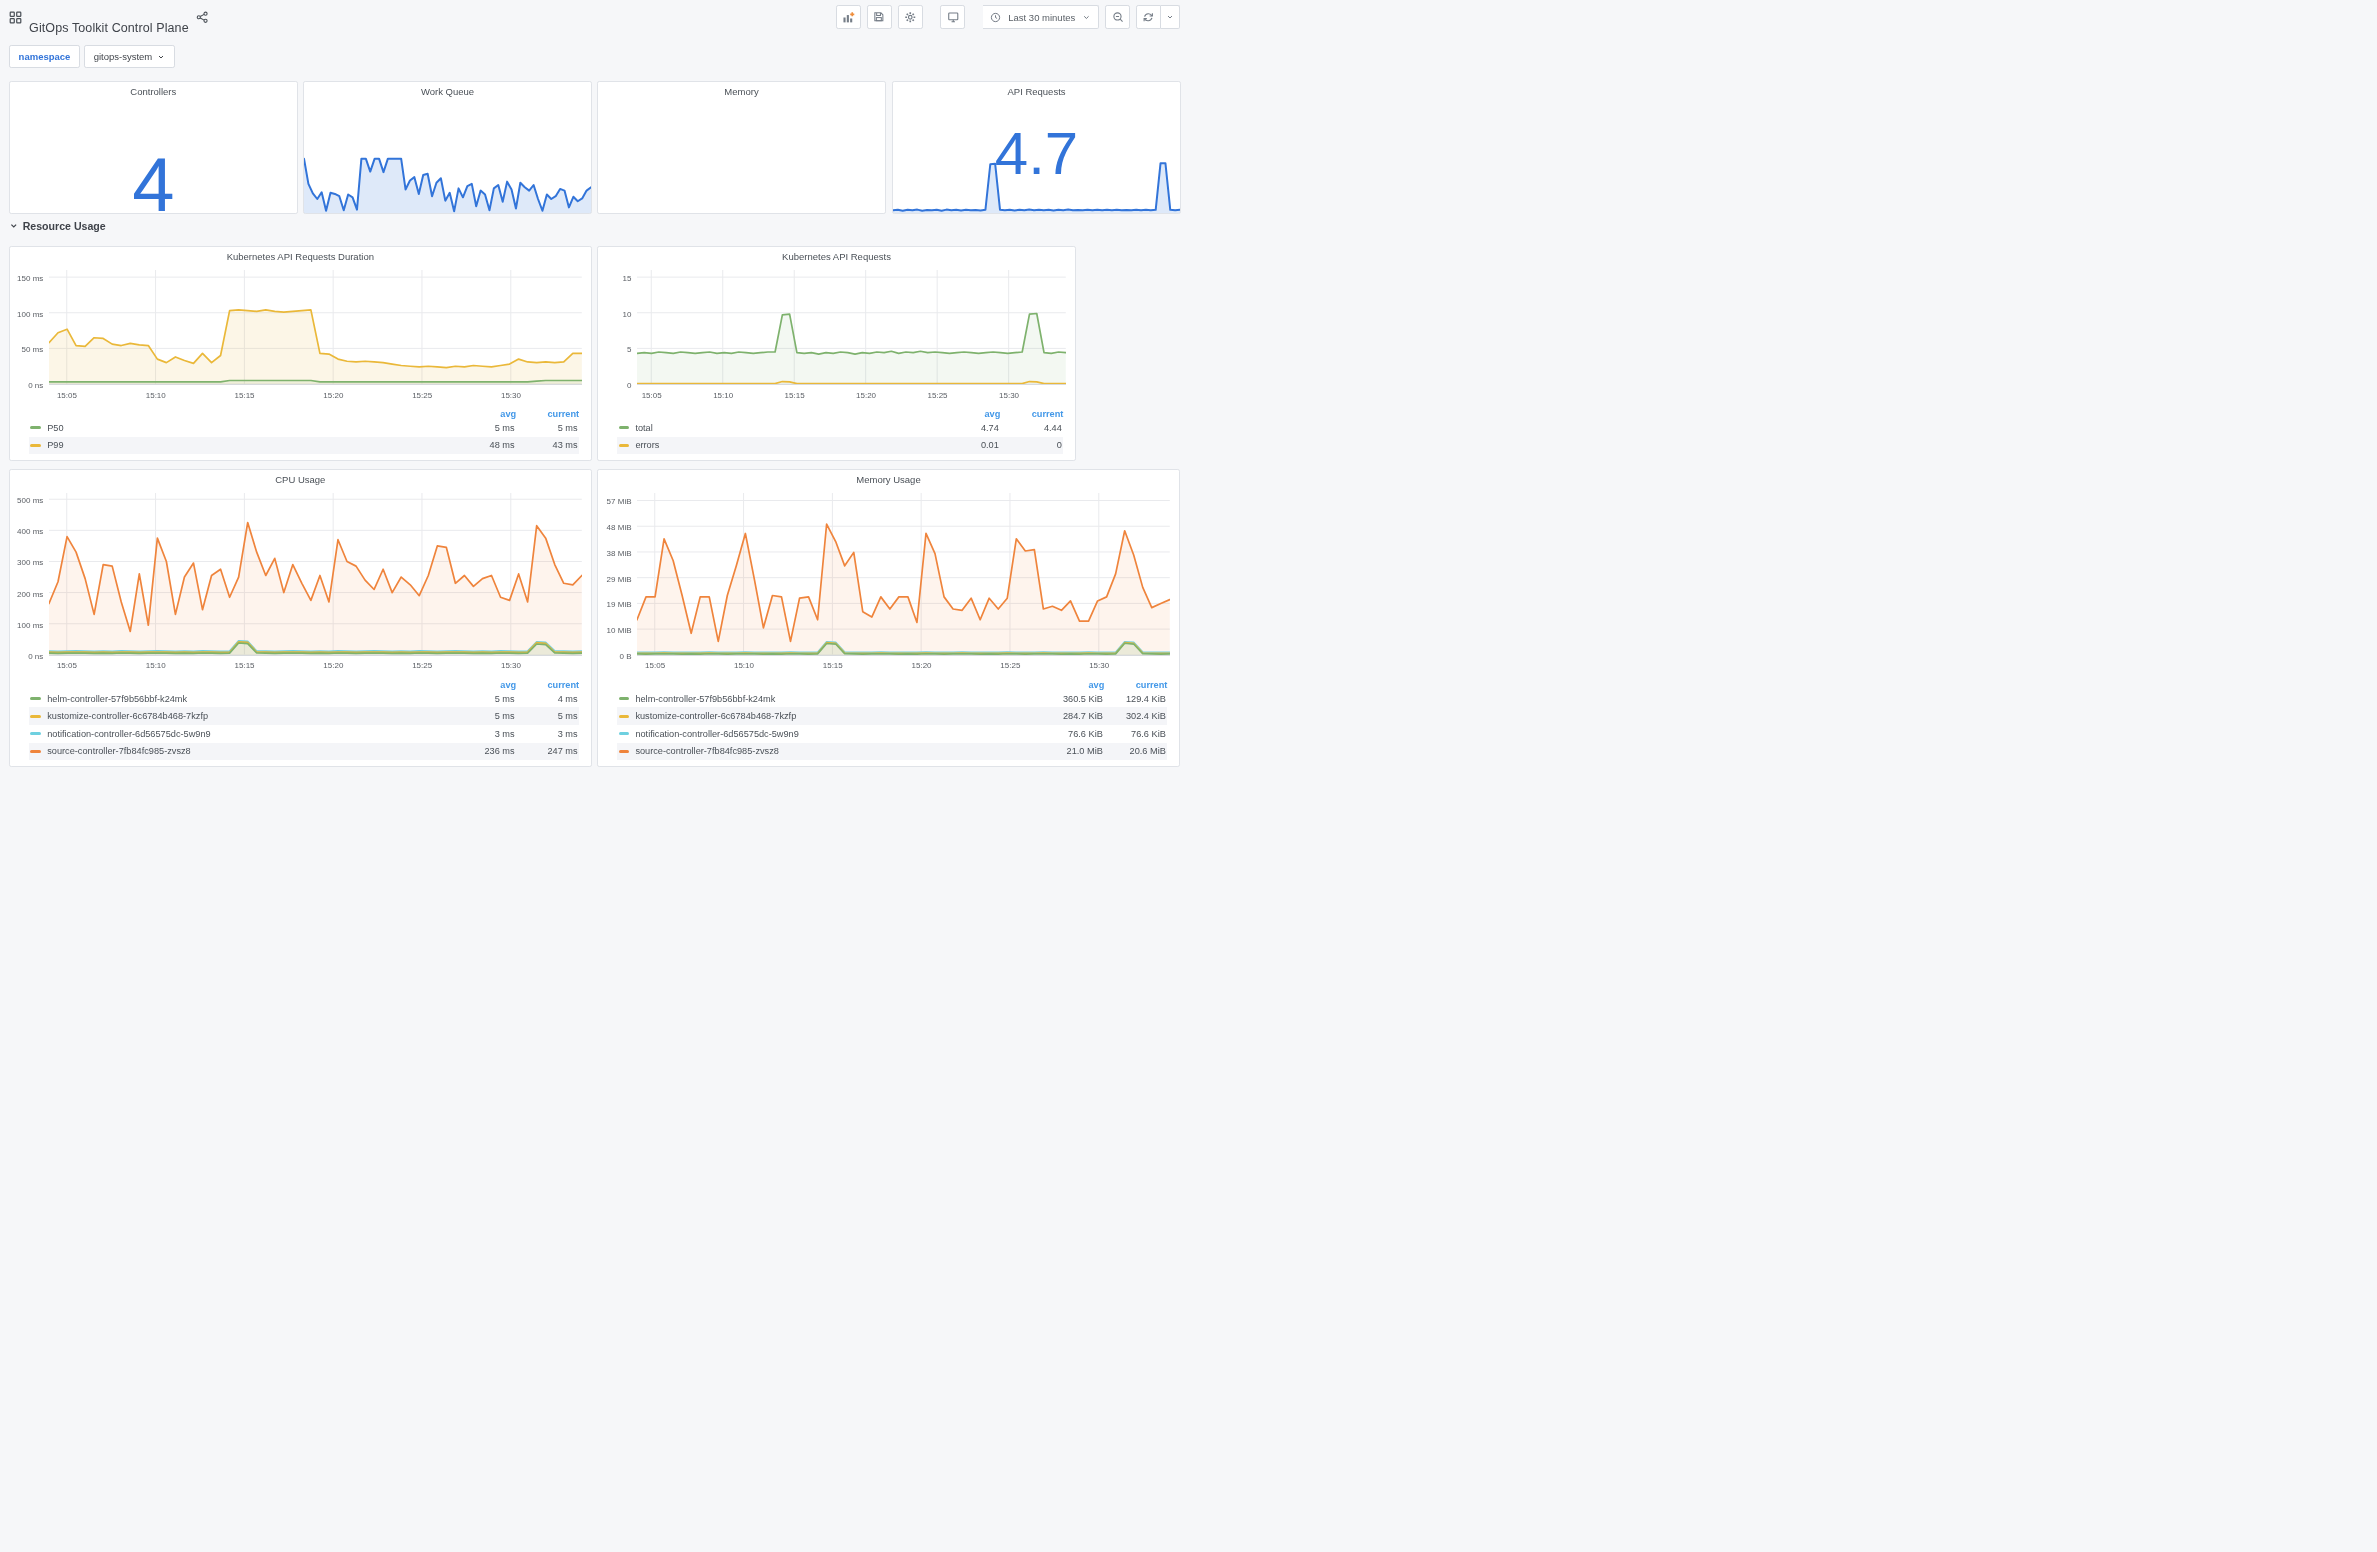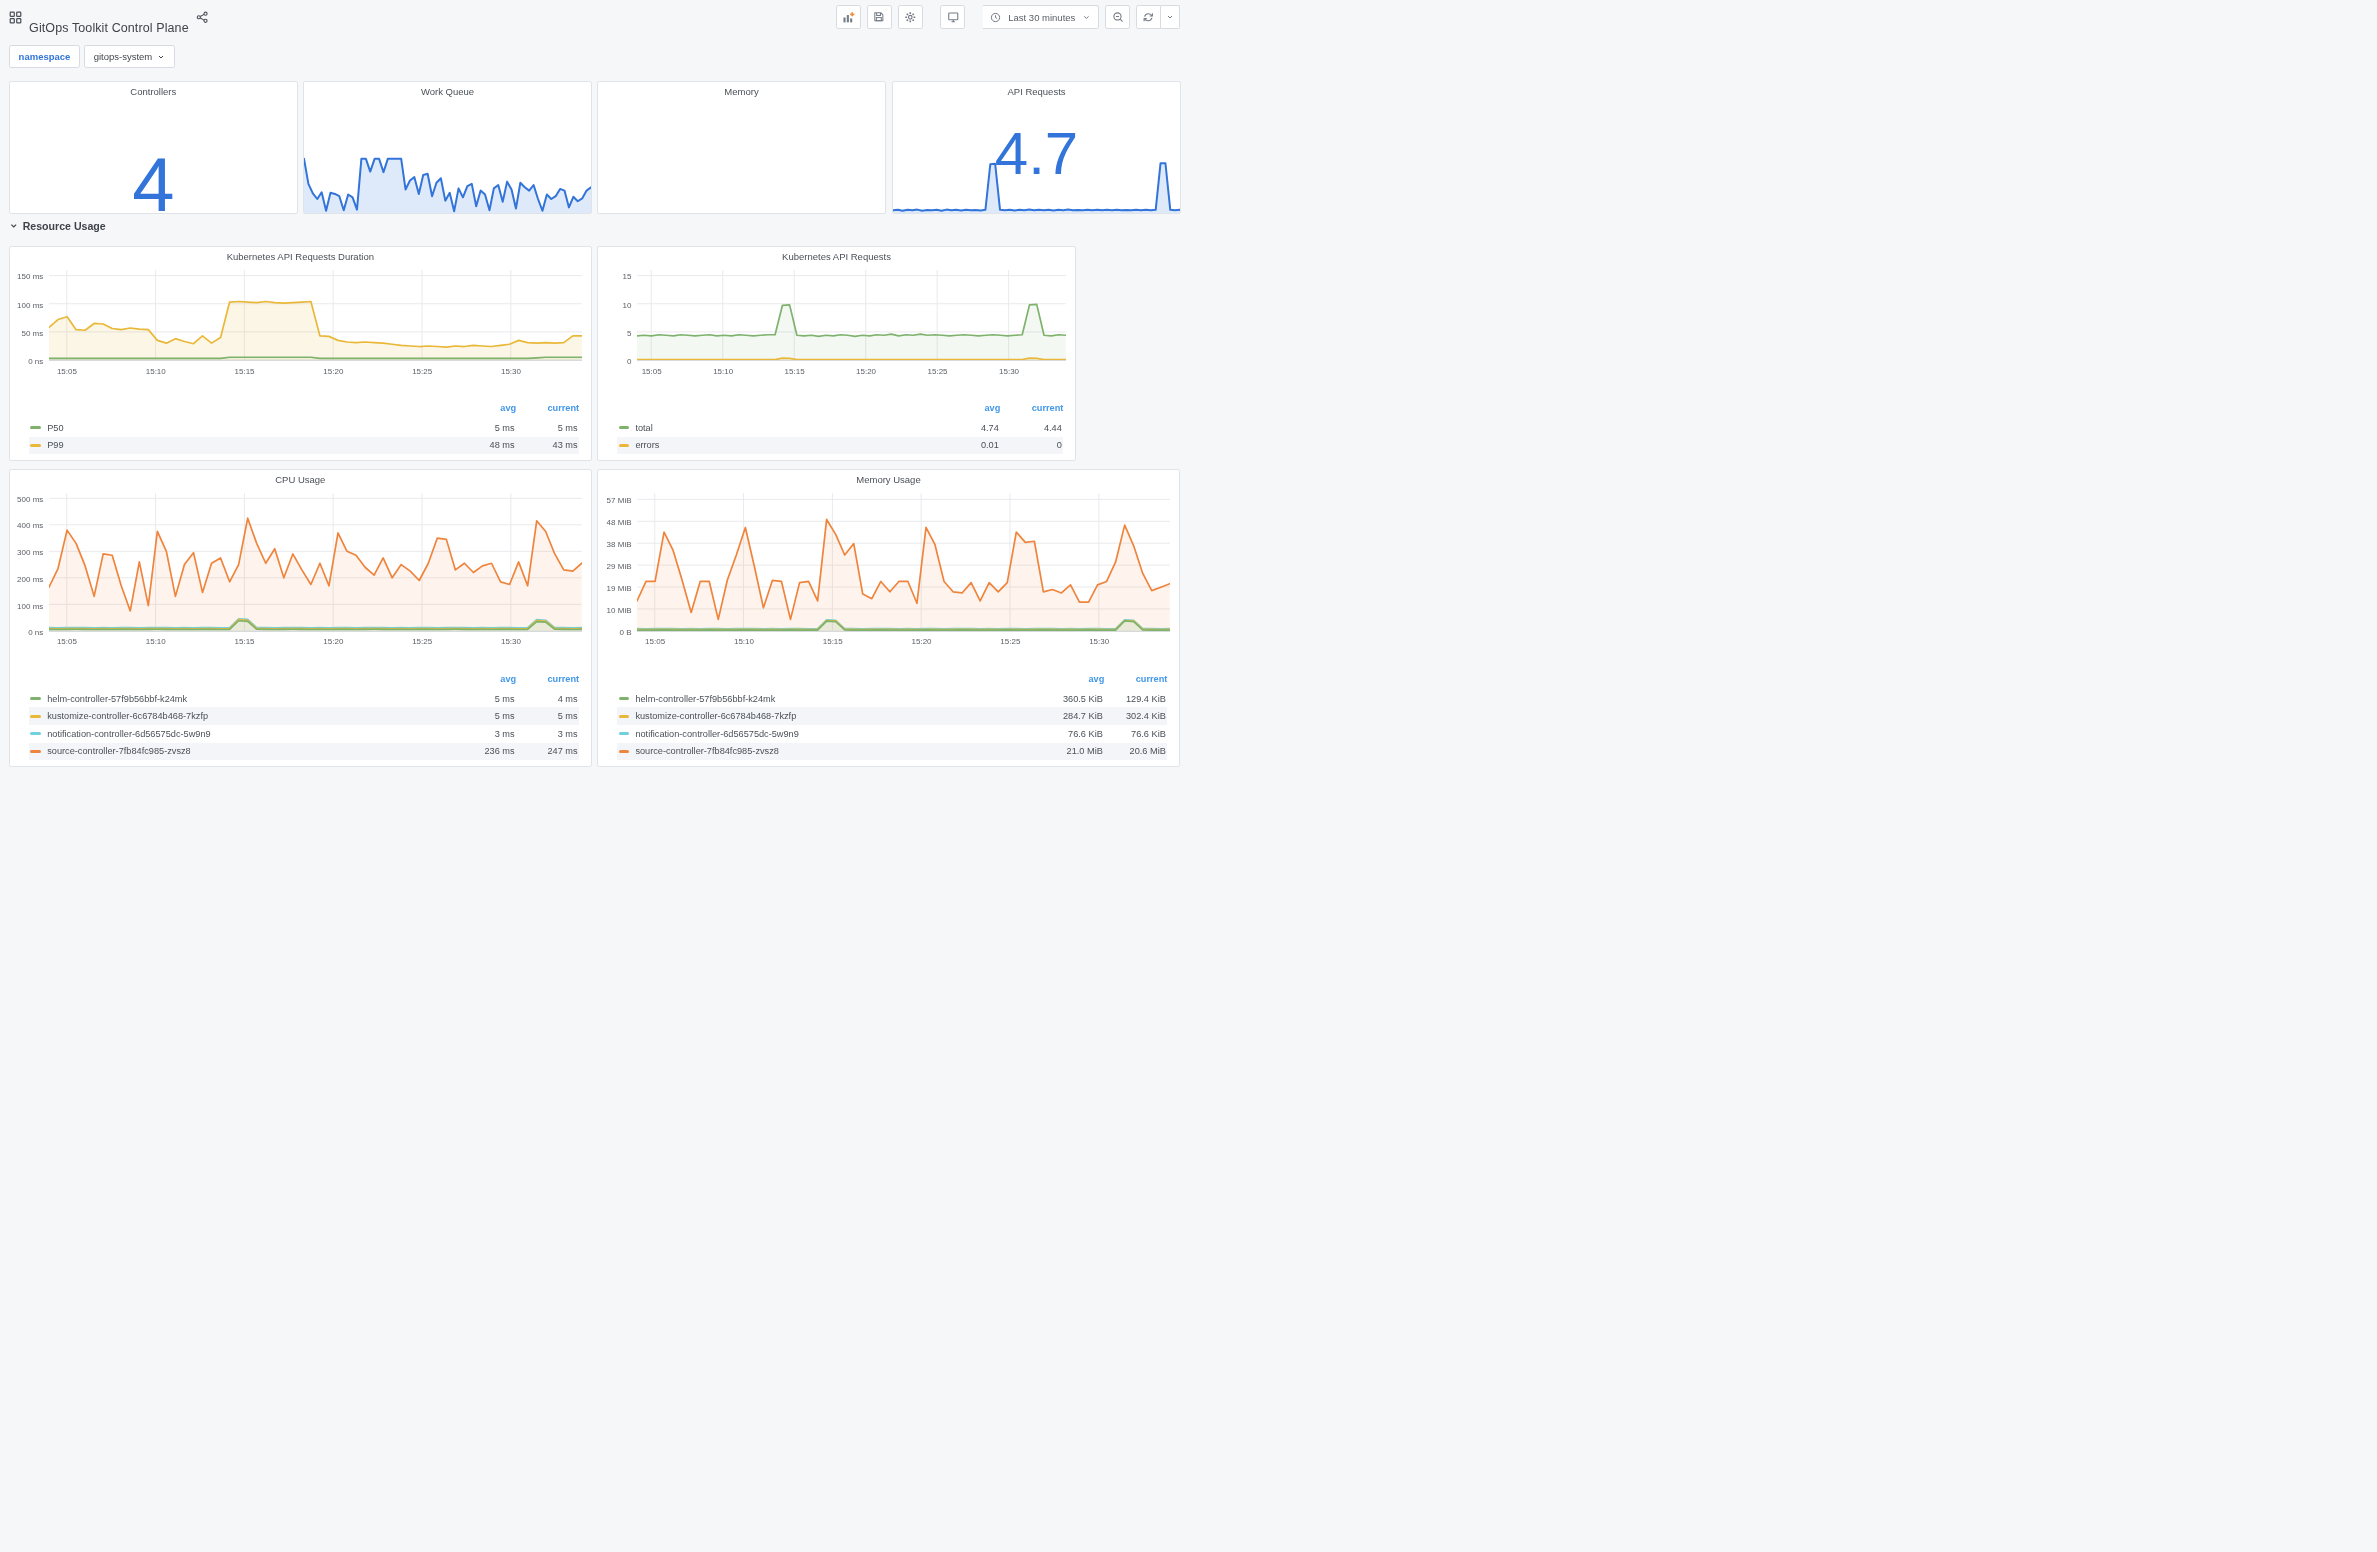--- a/index.html
+++ b/index.html
@@ -48,21 +48,21 @@
   .ygutter { position:relative; width:35px; margin-bottom:16px; }
   .ygutter span { position:absolute; right:5.9px; transform:translateY(-50%); font-size:8px; color:#5c6066; white-space:nowrap; }
   .parea { flex:1; position:relative; }
   .psvg { position:absolute; left:0; right:0; top:0; bottom:16px; border-bottom:0.7px solid #d7dadd; }
   .psvg svg { position:absolute; inset:0; width:100%; height:100%; }
   .xrow { position:absolute; left:0; right:0; bottom:0; height:14.6px; }
   .xrow span { position:absolute; top:3.7px; transform:translateX(-50%); font-size:8px; color:#5c6066; }
   .gl { stroke:#e9eaed; stroke-width:1; }
   
   .legend { padding:1.5px 11.7px 5.9px 19px; font-size:9.2px; color:#4a5057; }
-  .lhead { display:flex; justify-content:flex-end; align-items:flex-start; height:16px; color:#4398e8; font-weight:700;margin-top:24px; }
+  .lhead { display:flex; justify-content:flex-end; align-items:flex-end; height:16px; color:#4398e8; font-weight:700; }
   .lhead span { width:63px; text-align:right; cursor:pointer; }
   .lrow { display:flex; align-items:center; height:17.6px; padding:0 1.5px; cursor:pointer; }
   .lrow.z { background:#f4f5f8; }
   .dash { width:10.3px; height:2.9px; border-radius:1.5px; margin-right:6.6px; flex:none; }
   .lnm { flex:1; white-space:nowrap; overflow:hidden; }
   .lv { width:63px; text-align:right; }
 </style>
 </head>
 <body>
 

